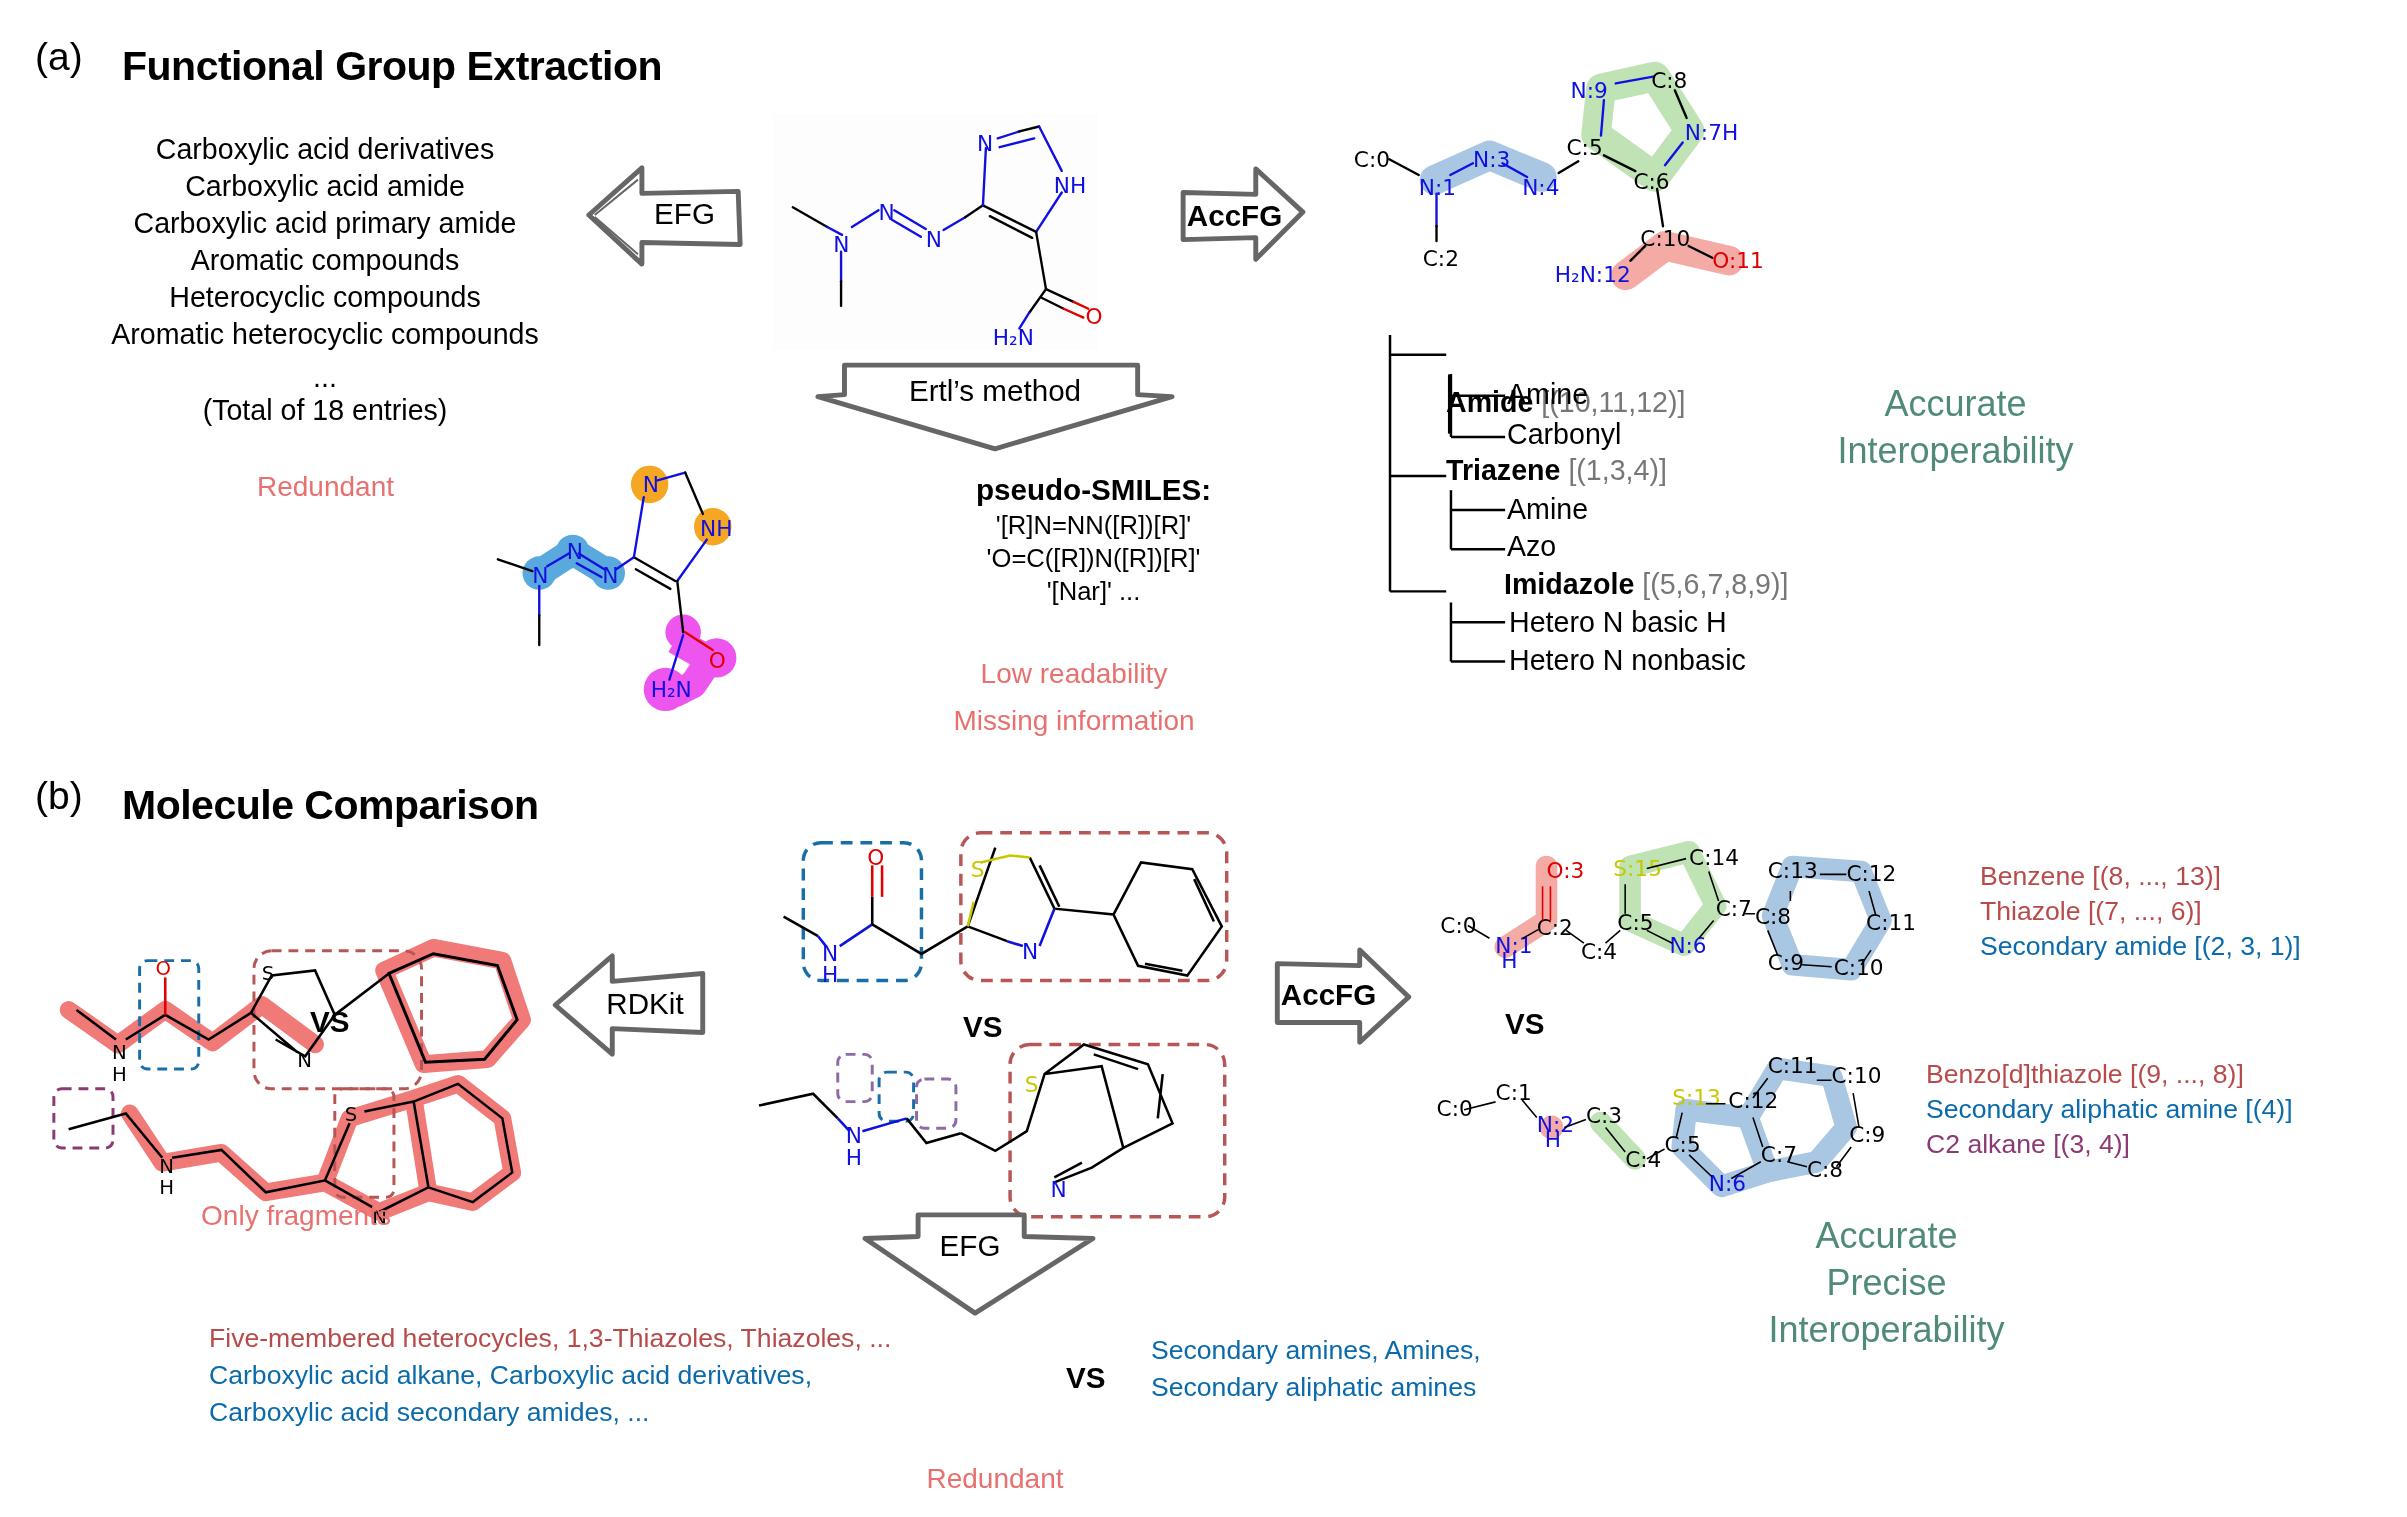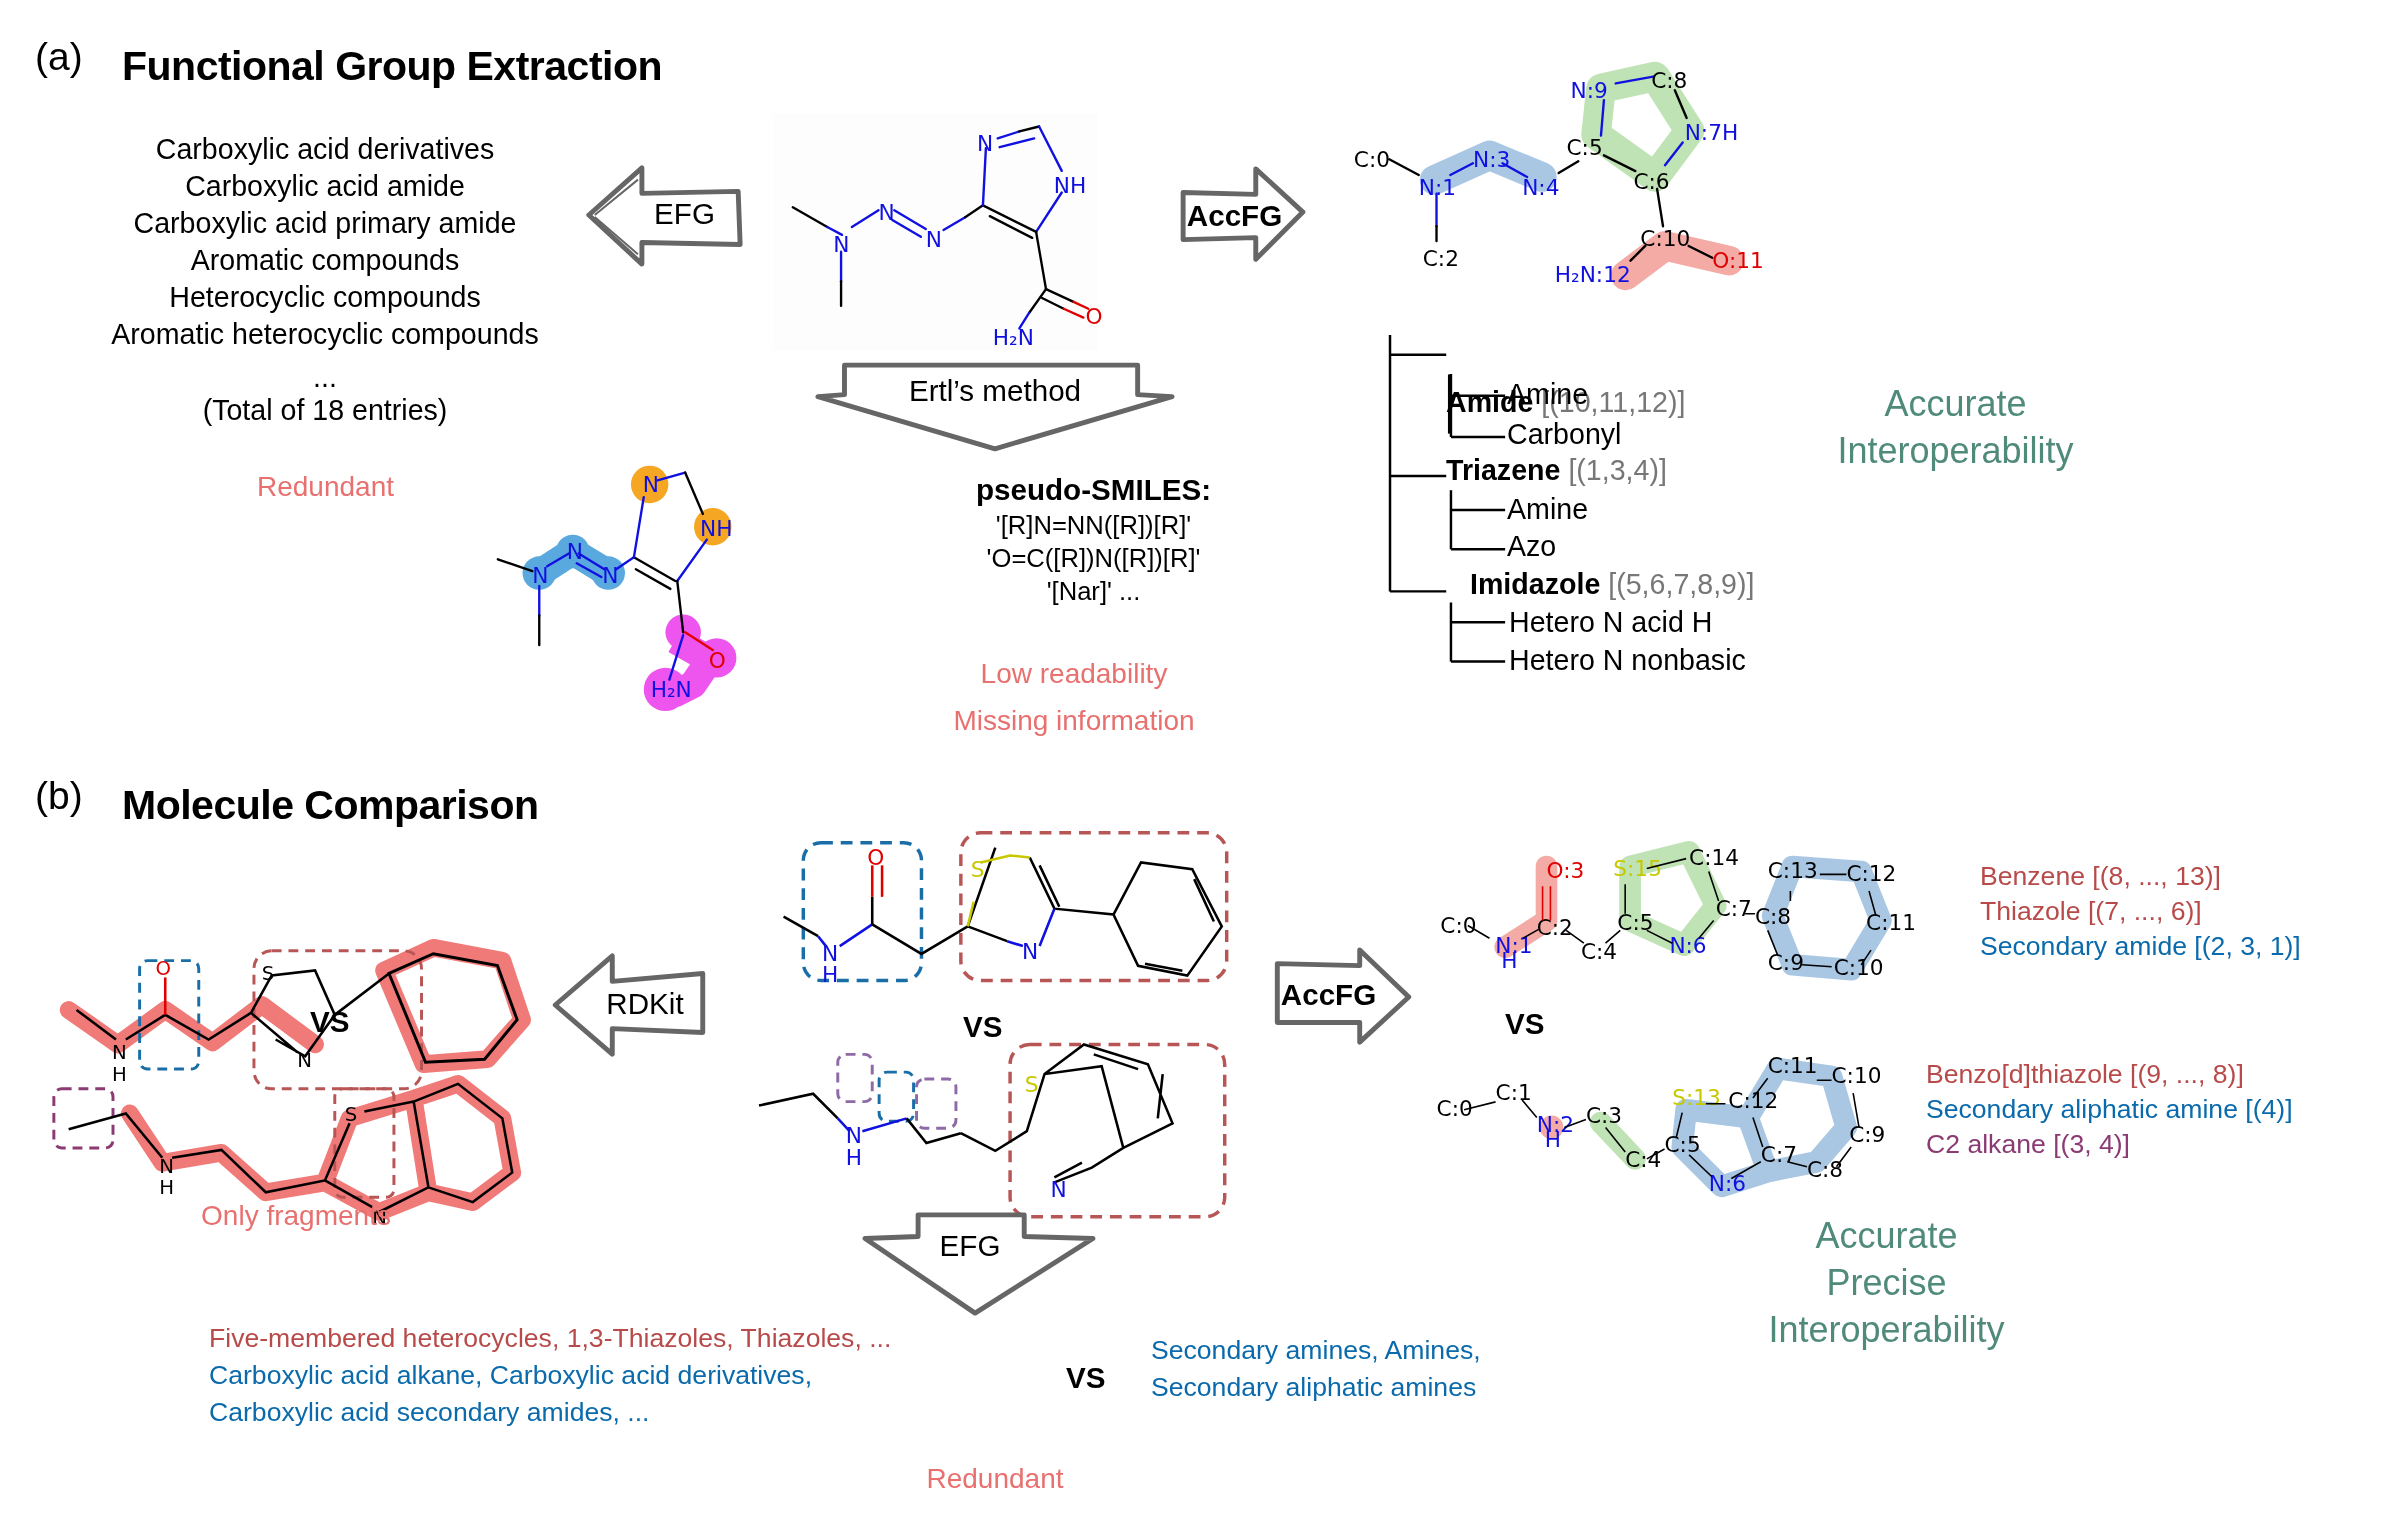--- a/index.html
+++ b/index.html
@@ -207,25 +207,25 @@
   <span class="tree-idx">[(10,11,12)]</span>
 </div>
 <div class="abs tree-text" style="left:1507px;top:378px;">Amine</div>
 <div class="abs tree-text" style="left:1507px;top:418px;">Carbonyl</div>
 <div class="abs tree-text" style="left:1446px;top:454px;">
   <span class="tree-bold">Triazene</span>
   <span class="tree-idx">[(1,3,4)]</span>
 </div>
 <div class="abs tree-text" style="left:1507px;top:493px;">Amine</div>
 <div class="abs tree-text" style="left:1507px;top:530px;">Azo</div>
-<div class="abs tree-text" style="left:1470px;top:568px;">
+<div class="abs tree-text" style="left:1504px;top:568px;">
   <span class="tree-bold">Imidazole</span>
   <span class="tree-idx">[(5,6,7,8,9)]</span>
 </div>
-<div class="abs tree-text" style="left:1509px;top:606px;">Hetero N acid H</div>
+<div class="abs tree-text" style="left:1509px;top:606px;">Hetero N basic H</div>
 <div class="abs tree-text" style="left:1509px;top:644px;">Hetero N nonbasic</div>
 
 <div class="abs green-note" style="left:1793px;top:380px;width:325px;">
   <div>Accurate</div>
   <div>Interoperability</div>
 </div>
 
 <div class="abs panel-label" style="left:35px;top:774px;">(b)</div>
 <div class="abs panel-title" style="left:122px;top:782px;">Molecule Comparison</div>
 

